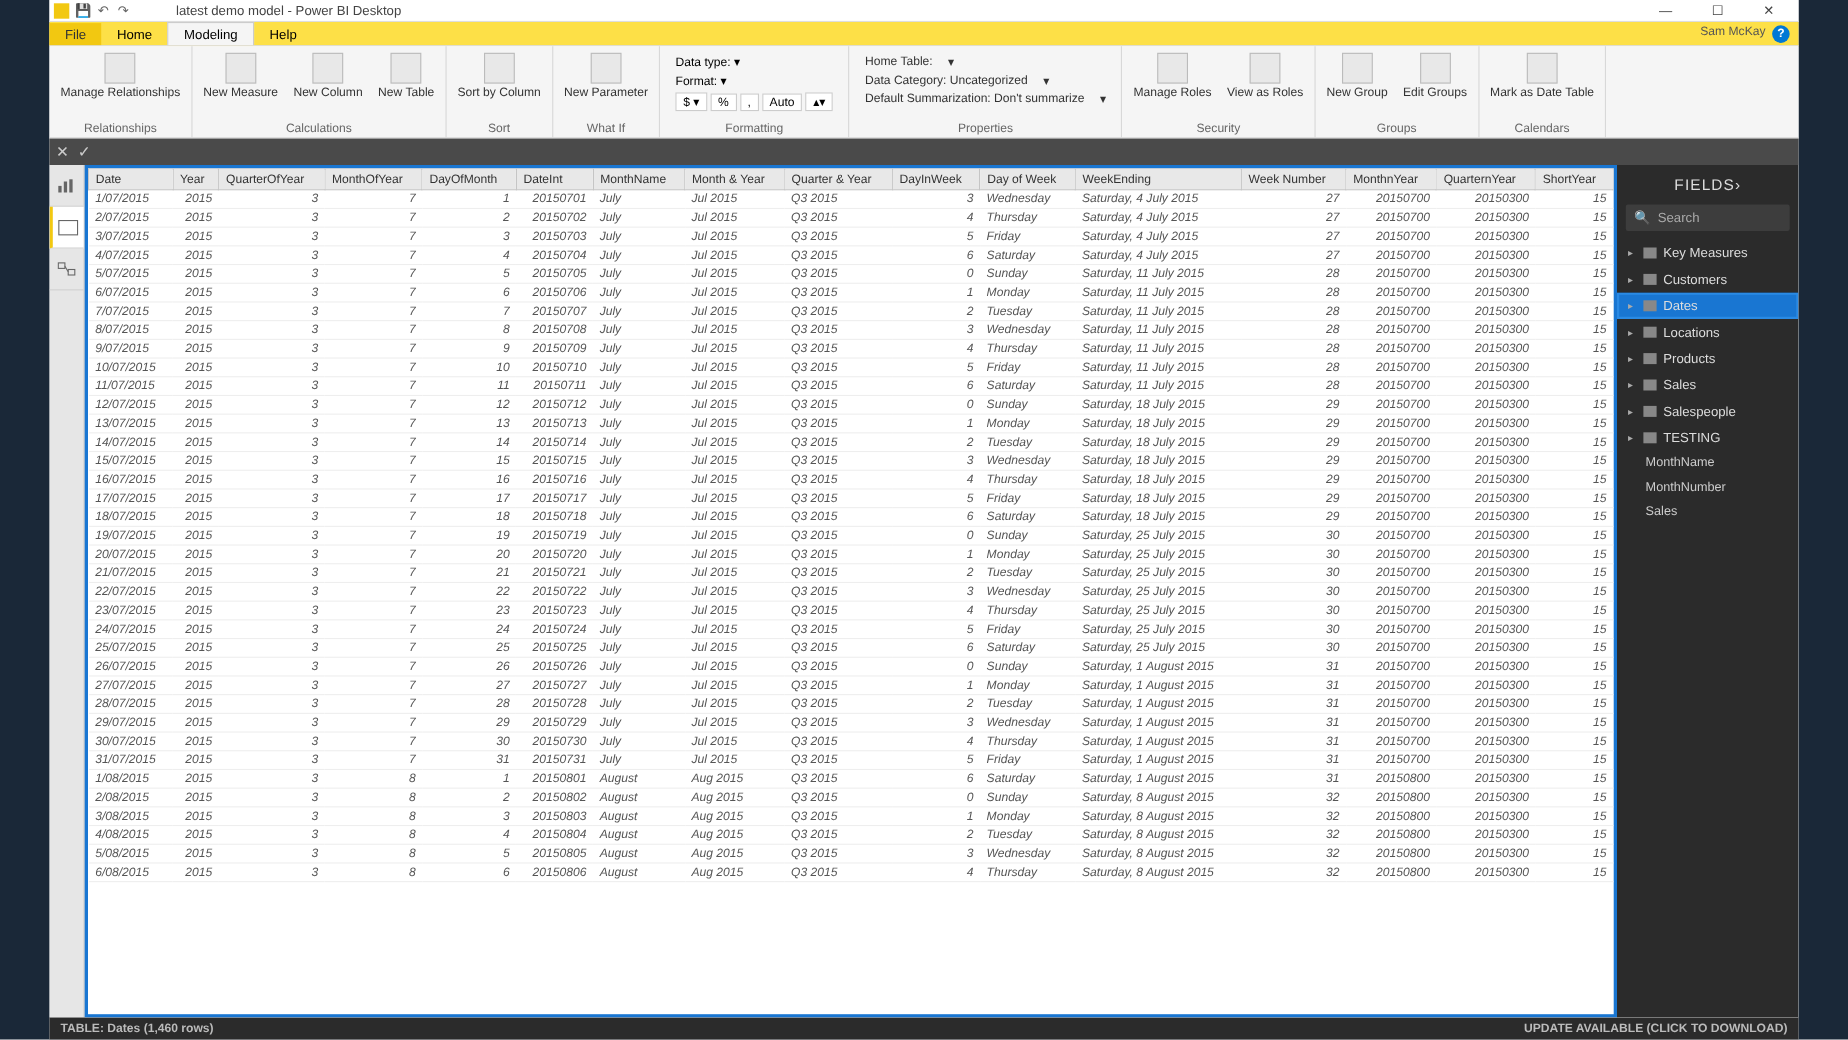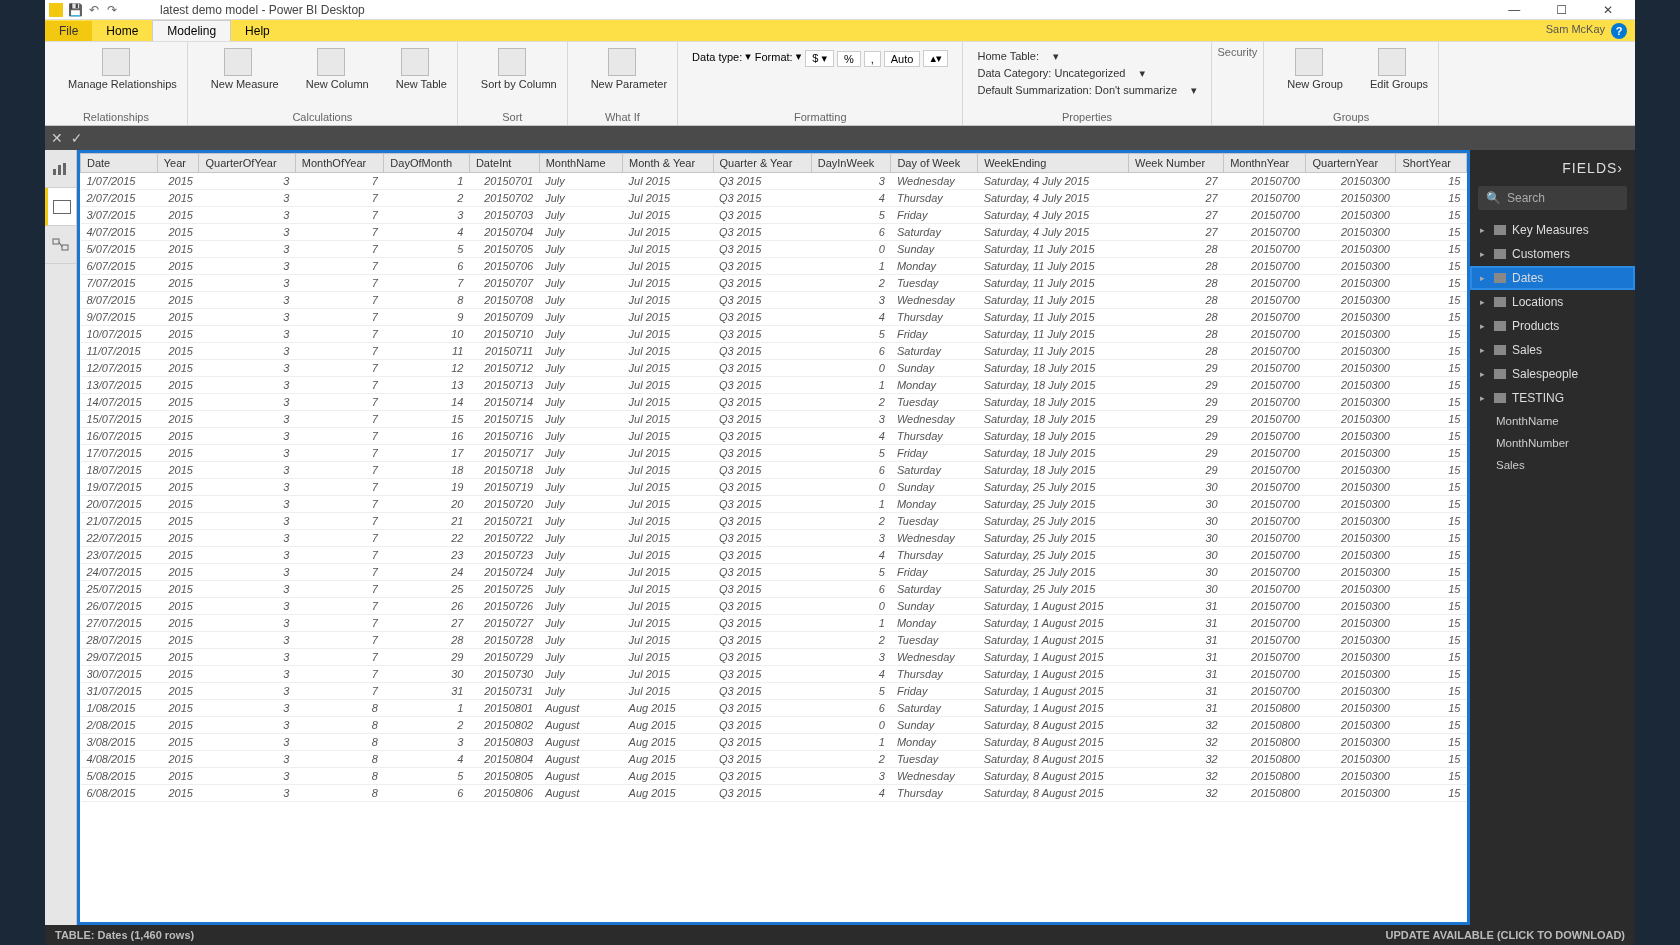--- a/index.html
+++ b/index.html
@@ -23,21 +23,21 @@
 .menu-bar .user { margin-left: auto; padding-right: 8px; font-size: 11px; color: #555; display: flex; align-items: flex-start; gap: 6px; }
 .menu-bar .help-circle { width: 16px; height: 16px; border-radius: 50%; background: #0078d4; color: #fff; display: flex; align-items: center; justify-content: center; font-size: 11px; font-weight: bold; }
 
 
 .ribbon { height: 84px; background: #f5f5f5; display: flex; border-bottom: 1px solid #c5c5c5; }
 .ribbon-group { display: flex; flex-direction: column; padding: 4px 6px 0 6px; border-right: 1px solid #d8d8d8; }
 .ribbon-group-content { display: flex; gap: 6px; flex: 1; align-items: flex-start; }
 .ribbon-group-label { text-align: center; font-size: 11px; color: #666; padding-bottom: 2px; }
 .ribbon-btn { display: flex; flex-direction: column; align-items: center; gap: 2px; padding: 2px 4px; cursor: pointer; min-width: 42px; }
 .ribbon-btn .ricon { width: 28px; height: 28px; background: #e8e8e8; border: 1px solid #bbb; }
-.ribbon-btn .rlabel { font-size: 11px; text-align: right; line-height: 1.1; color: #333; margin-left: 13px; }
+.ribbon-btn .rlabel { font-size: 11px; text-align: right; line-height: 1.1; color: #333; }
 .ribbon-props { display: flex; flex-direction: column; gap: 4px; padding: 4px 8px; font-size: 11px; color: #333; }
 .ribbon-props .prop-row { display: flex; gap: 14px; }
 .ribbon-fmt { display: flex; flex-direction: column; gap: 4px; padding: 4px 8px; }
 .ribbon-fmt .fmt-row { display: flex; gap: 3px; align-items: center; font-size: 11px; }
 .ribbon-fmt .fmt-btn { padding: 1px 6px; border: 1px solid #ccc; background: #fff; font-size: 11px; }
 
 
 .formula-bar { height: 24px; background: #4a4a4a; display: flex; align-items: center; padding: 0 6px; gap: 8px; }
 .formula-bar .fb-btn { color: #ccc; font-size: 14px; cursor: pointer; }
 
@@ -52,21 +52,21 @@
 
 
 .grid-wrap { flex: 1; overflow: hidden; border: 3px solid #1976d2; position: relative; }
 .data-grid { width: 100%; border-collapse: collapse; font-size: 11px; }
 .data-grid th { background: #e8e8e8; border: 1px solid #c5c5c5; padding: 3px 6px; font-weight: normal; color: #333; text-align: left; font-style: normal; position: sticky; top: 0; }
 .data-grid td { border-bottom: 1px solid #eee; padding: 2px 6px; color: #555; font-style: italic; white-space: nowrap; }
 .data-grid td.num { text-align: right; }
 
 
 .fields-pane { width: 165px; background: #2b2b2b; color: #ddd; display: flex; flex-direction: column; }
-.fields-header { padding: 10px 12px; font-size: 14px; letter-spacing: 1px; display: flex; justify-content: flex-end; align-items: center; }
+.fields-header { padding: 10px 28px; font-size: 14px; letter-spacing: 1px; display: flex; justify-content: center; align-items: center; }
 .fields-search { margin: 0 8px 8px 8px; background: #3d3d3d; border-radius: 2px; padding: 5px 8px; display: flex; align-items: center; gap: 6px; font-size: 12px; color: #aaa; }
 .fields-list { flex: 1; overflow: auto; }
 .field-item { padding: 5px 10px; display: flex; align-items: center; gap: 6px; cursor: pointer; font-size: 12px; }
 .field-item.selected { background: #1976d2; box-shadow: inset 0 0 0 2px #2a8ae4; }
 .field-item .chev { font-size: 9px; color: #aaa; width: 8px; }
 .field-item .ticon { width: 12px; height: 10px; background: #888; display: inline-block; }
 .field-item.sub { padding-left: 26px; font-size: 11.5px; color: #ccc; }
 
 
 .status-bar { height: 20px; background: #2b2b2b; color: #bbb; display: flex; align-items: center; padding: 0 10px; font-size: 11px; font-weight: bold; }
@@ -152,21 +152,21 @@
         <div class="ribbon-btn">
             <div class="ricon"></div>
             <div class="rlabel">New
 Parameter</div>
           </div>
       </div>
       <div class="ribbon-group-label">What If</div>
     </div>
 
     <div class="ribbon-group">
-      <div class="ribbon-fmt ribbon-group-content" style="flex-direction:row">
+      <div class="ribbon-fmt ribbon-group-content" style="flex-direction:column">
         <div class="fmt-row">
             <span>Data type:</span> 
             <span>▾</span>
           </div>
         <div class="fmt-row">
             <span>Format:</span> 
             <span>▾</span>
           </div>
         <div class="fmt-row">
           <span class="fmt-btn">$ ▾</span>
@@ -191,39 +191,61 @@
           </div>
         <div class="prop-row">
             <span>Default Summarization: Don't summarize</span>
             <span>▾</span>
           </div>
       </div>
       <div class="ribbon-group-label">Properties</div>
     </div>
 
     <div class="ribbon-group">
+      <div class="ribbon-group-content">
+        <div class="ribbon-btn">
+            <div class="ricon"></div>
+            <div class="rlabel">Manage
+Roles</div>
+          </div>
+        <div class="ribbon-btn">
+            <div class="ricon"></div>
+            <div class="rlabel">View as
+Roles</div>
+          </div>
+      </div>
       <div class="ribbon-group-label">Security</div>
     </div>
 
     <div class="ribbon-group">
       <div class="ribbon-group-content">
         <div class="ribbon-btn">
             <div class="ricon"></div>
             <div class="rlabel">New
 Group</div>
           </div>
         <div class="ribbon-btn">
             <div class="ricon"></div>
             <div class="rlabel">Edit
 Groups</div>
           </div>
       </div>
       <div class="ribbon-group-label">Groups</div>
     </div>
 
+    <div class="ribbon-group">
+      <div class="ribbon-group-content">
+        <div class="ribbon-btn">
+            <div class="ricon"></div>
+            <div class="rlabel">Mark as
+Date Table</div>
+          </div>
+      </div>
+      <div class="ribbon-group-label">Calendars</div>
+    </div>
   </div>
 
   <div class="formula-bar">
     <span class="fb-btn">✕</span>
     <span class="fb-btn">✓</span>
   </div>
 
   <div class="main">
     <div class="left-nav">
       <div class="nav-btn">

